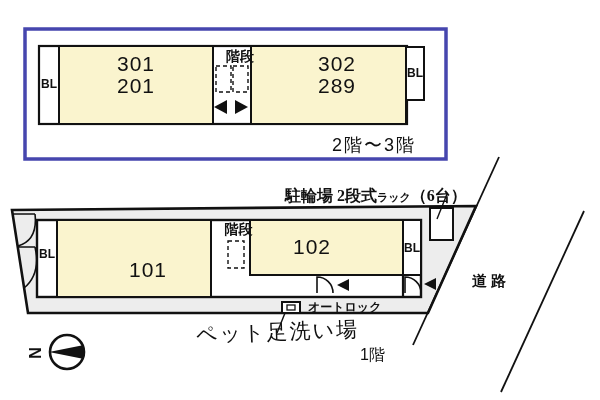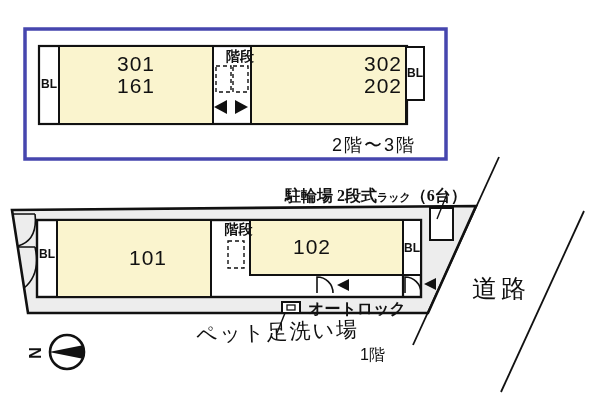--- a/index.html
+++ b/index.html
@@ -6,23 +6,23 @@
   #canvas{position:relative;width:600px;height:400px;background:#ffffff;overflow:hidden;
           font-family:"Liberation Sans","DejaVu Sans",sans-serif;color:#111;}
   #shapes{position:absolute;left:0;top:0;}
   .lbl{position:absolute;white-space:nowrap;color:#111;}
   .bl{font-size:12px;font-weight:700;letter-spacing:0;}
   .roomnum{font-size:21px;letter-spacing:1px;text-align:center;line-height:22px;font-weight:400;}
   .kanji-sm{font-size:14px;font-weight:700;margin-left:8px;}
   .floor-lbl{font-size:18px;font-weight:400;letter-spacing:2px;}
   .bike-lbl{font-size:16px;font-weight:700;font-family:Liberation Serif, serif;}
   .bike-lbl .small{font-size:11px;font-weight:700;}
-  .autolock{font-size:16px;font-weight:700;}
+  .autolock{font-size:12px;font-weight:700;}
   .pet{font-size:21px;font-weight:400;letter-spacing:2px;transform:rotate(-2deg);}
-  .road{font-size:25px;font-weight:400;letter-spacing:4px;}
+  .road{font-size:15px;font-weight:700;letter-spacing:4px;}
   .f1{font-size:16px;font-weight:400;}
   .north{font-size:16px;font-weight:700;transform:rotate(-90deg);}
 </style>
 </head>
 <body>
 
 <div id="canvas">
 
   <svg id="shapes" width="600" height="400" viewBox="0 0 600 400">
 
@@ -60,30 +60,30 @@
     <line x1="285" y1="313" x2="277" y2="333" stroke="#111" stroke-width="1.4"></line>
 
     <line x1="499" y1="157" x2="413" y2="345" stroke="#111" stroke-width="1.8"></line>
     <line x1="584" y1="211" x2="501" y2="392" stroke="#111" stroke-width="1.8"></line>
 
     <circle cx="67" cy="352" r="17" fill="#ffffff" stroke="#111" stroke-width="2.6"></circle>
     <polygon points="84,345 84,359 49,352" fill="#111"></polygon>
   </svg>
 
   <div class="lbl bl" style="left:39px;top:77px;width:20px;text-align:center;">BL</div>
-  <div class="lbl roomnum" style="left:59px;top:53px;width:154px;"><span>301</span><br><span>161</span></div>
+  <div class="lbl roomnum" style="left:59px;top:53px;width:154px;"><span>301</span><br><span>201</span></div>
   <div class="lbl kanji-sm" style="left:213px;top:48px;width:38px;text-align:center;">階段</div>
-  <div class="lbl roomnum" style="left:251px;top:53px;width:172px;margin-left:46px;"><span>302</span><br><span>202</span></div>
+  <div class="lbl roomnum" style="left:251px;top:53px;width:172px;"><span>302</span><br><span>289</span></div>
   <div class="lbl bl" style="left:405px;top:66px;width:20px;text-align:center;">BL</div>
   <div class="lbl floor-lbl" style="left:300px;top:133px;width:116px;text-align:right;">2階〜3階</div>
 
   <div class="lbl bike-lbl" style="left:285px;top:186px;"><span>駐輪場 2段式</span><span class="small">ラック</span><span>（6台）</span></div>
 
   <div class="lbl bl" style="left:37px;top:247px;width:20px;text-align:center;">BL</div>
-  <div class="lbl roomnum" style="left:57px;top:247px;width:182px;">101</div>
+  <div class="lbl roomnum" style="left:57px;top:259px;width:182px;">101</div>
   <div class="lbl kanji-sm" style="left:211px;top:221px;width:39px;text-align:center;">階段</div>
   <div class="lbl roomnum" style="left:250px;top:236px;width:124px;">102</div>
   <div class="lbl bl" style="left:402px;top:241px;width:20px;text-align:center;">BL</div>
 
   <div class="lbl autolock" style="left:308px;top:299px;">オートロック</div>
   <div class="lbl pet" style="left:196px;top:318px;">ペット足洗い場</div>
   <div class="lbl f1" style="left:360px;top:345px;">1階</div>
   <div class="lbl road" style="left:472px;top:272px;">道路</div>
   <div class="lbl north" style="left:30px;top:344px;">N</div>
 

